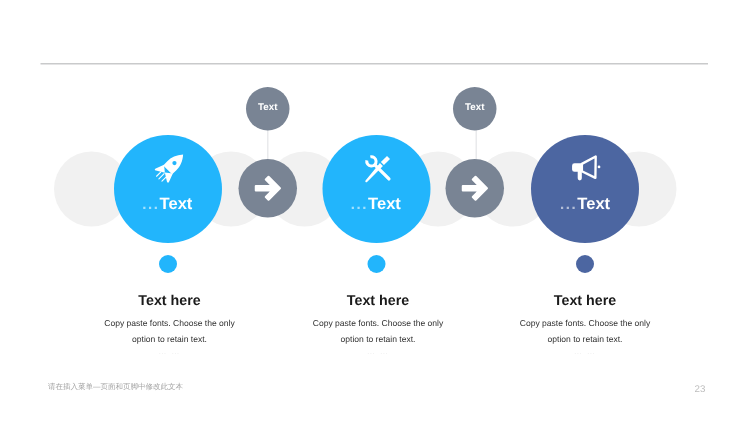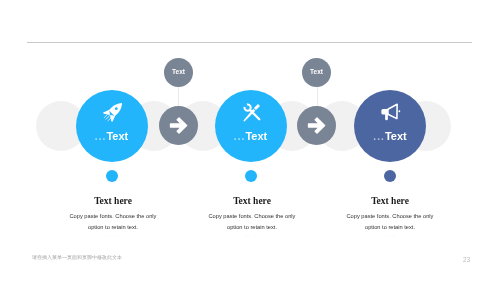--- a/index.html
+++ b/index.html
@@ -21,21 +21,21 @@
 
   .textcirc{position:absolute;border-radius:50%;background:#798494;width:29px;height:29px;top:58px;
             display:flex;align-items:center;justify-content:center;}
   .textcirc span{position:absolute;left:0;right:0;top:10px;text-align:center;font-size:6.5px;color:#ffffff;font-weight:bold;line-height:7px;}
 
   .connector{position:absolute;width:1px;background:#e9eaec;top:86px;height:21px;}
 
   .dot{position:absolute;border-radius:50%;width:12px;height:12px;top:170px;}
 
   .col{position:absolute;top:196px;width:180px;text-align:center;}
-  .col .title{font-size:9.5px;font-weight:bold;color:#1b1b1b;line-height:10px;font-family:Liberation Serif, serif;}
+  .col .title{font-size:9.5px;font-weight:bold;color:#1b1b1b;line-height:10px;}
   .col .body{margin-top:5px;font-size:5.7px;color:#303030;line-height:11px;width:92px;margin-left:auto;margin-right:auto;}
   .col .faint{margin-top:-1px;font-size:5.5px;color:#ececec;letter-spacing:0.8px;line-height:6px;}
 
   .footer{position:absolute;left:32px;top:254px;font-size:5px;color:#a3a3a3;letter-spacing:0px;}
   .pageno{position:absolute;left:463px;top:256px;font-size:6.5px;color:#bdbdbd;}
 </style>
 </head>
 <body>
 
 <div class="slide">

